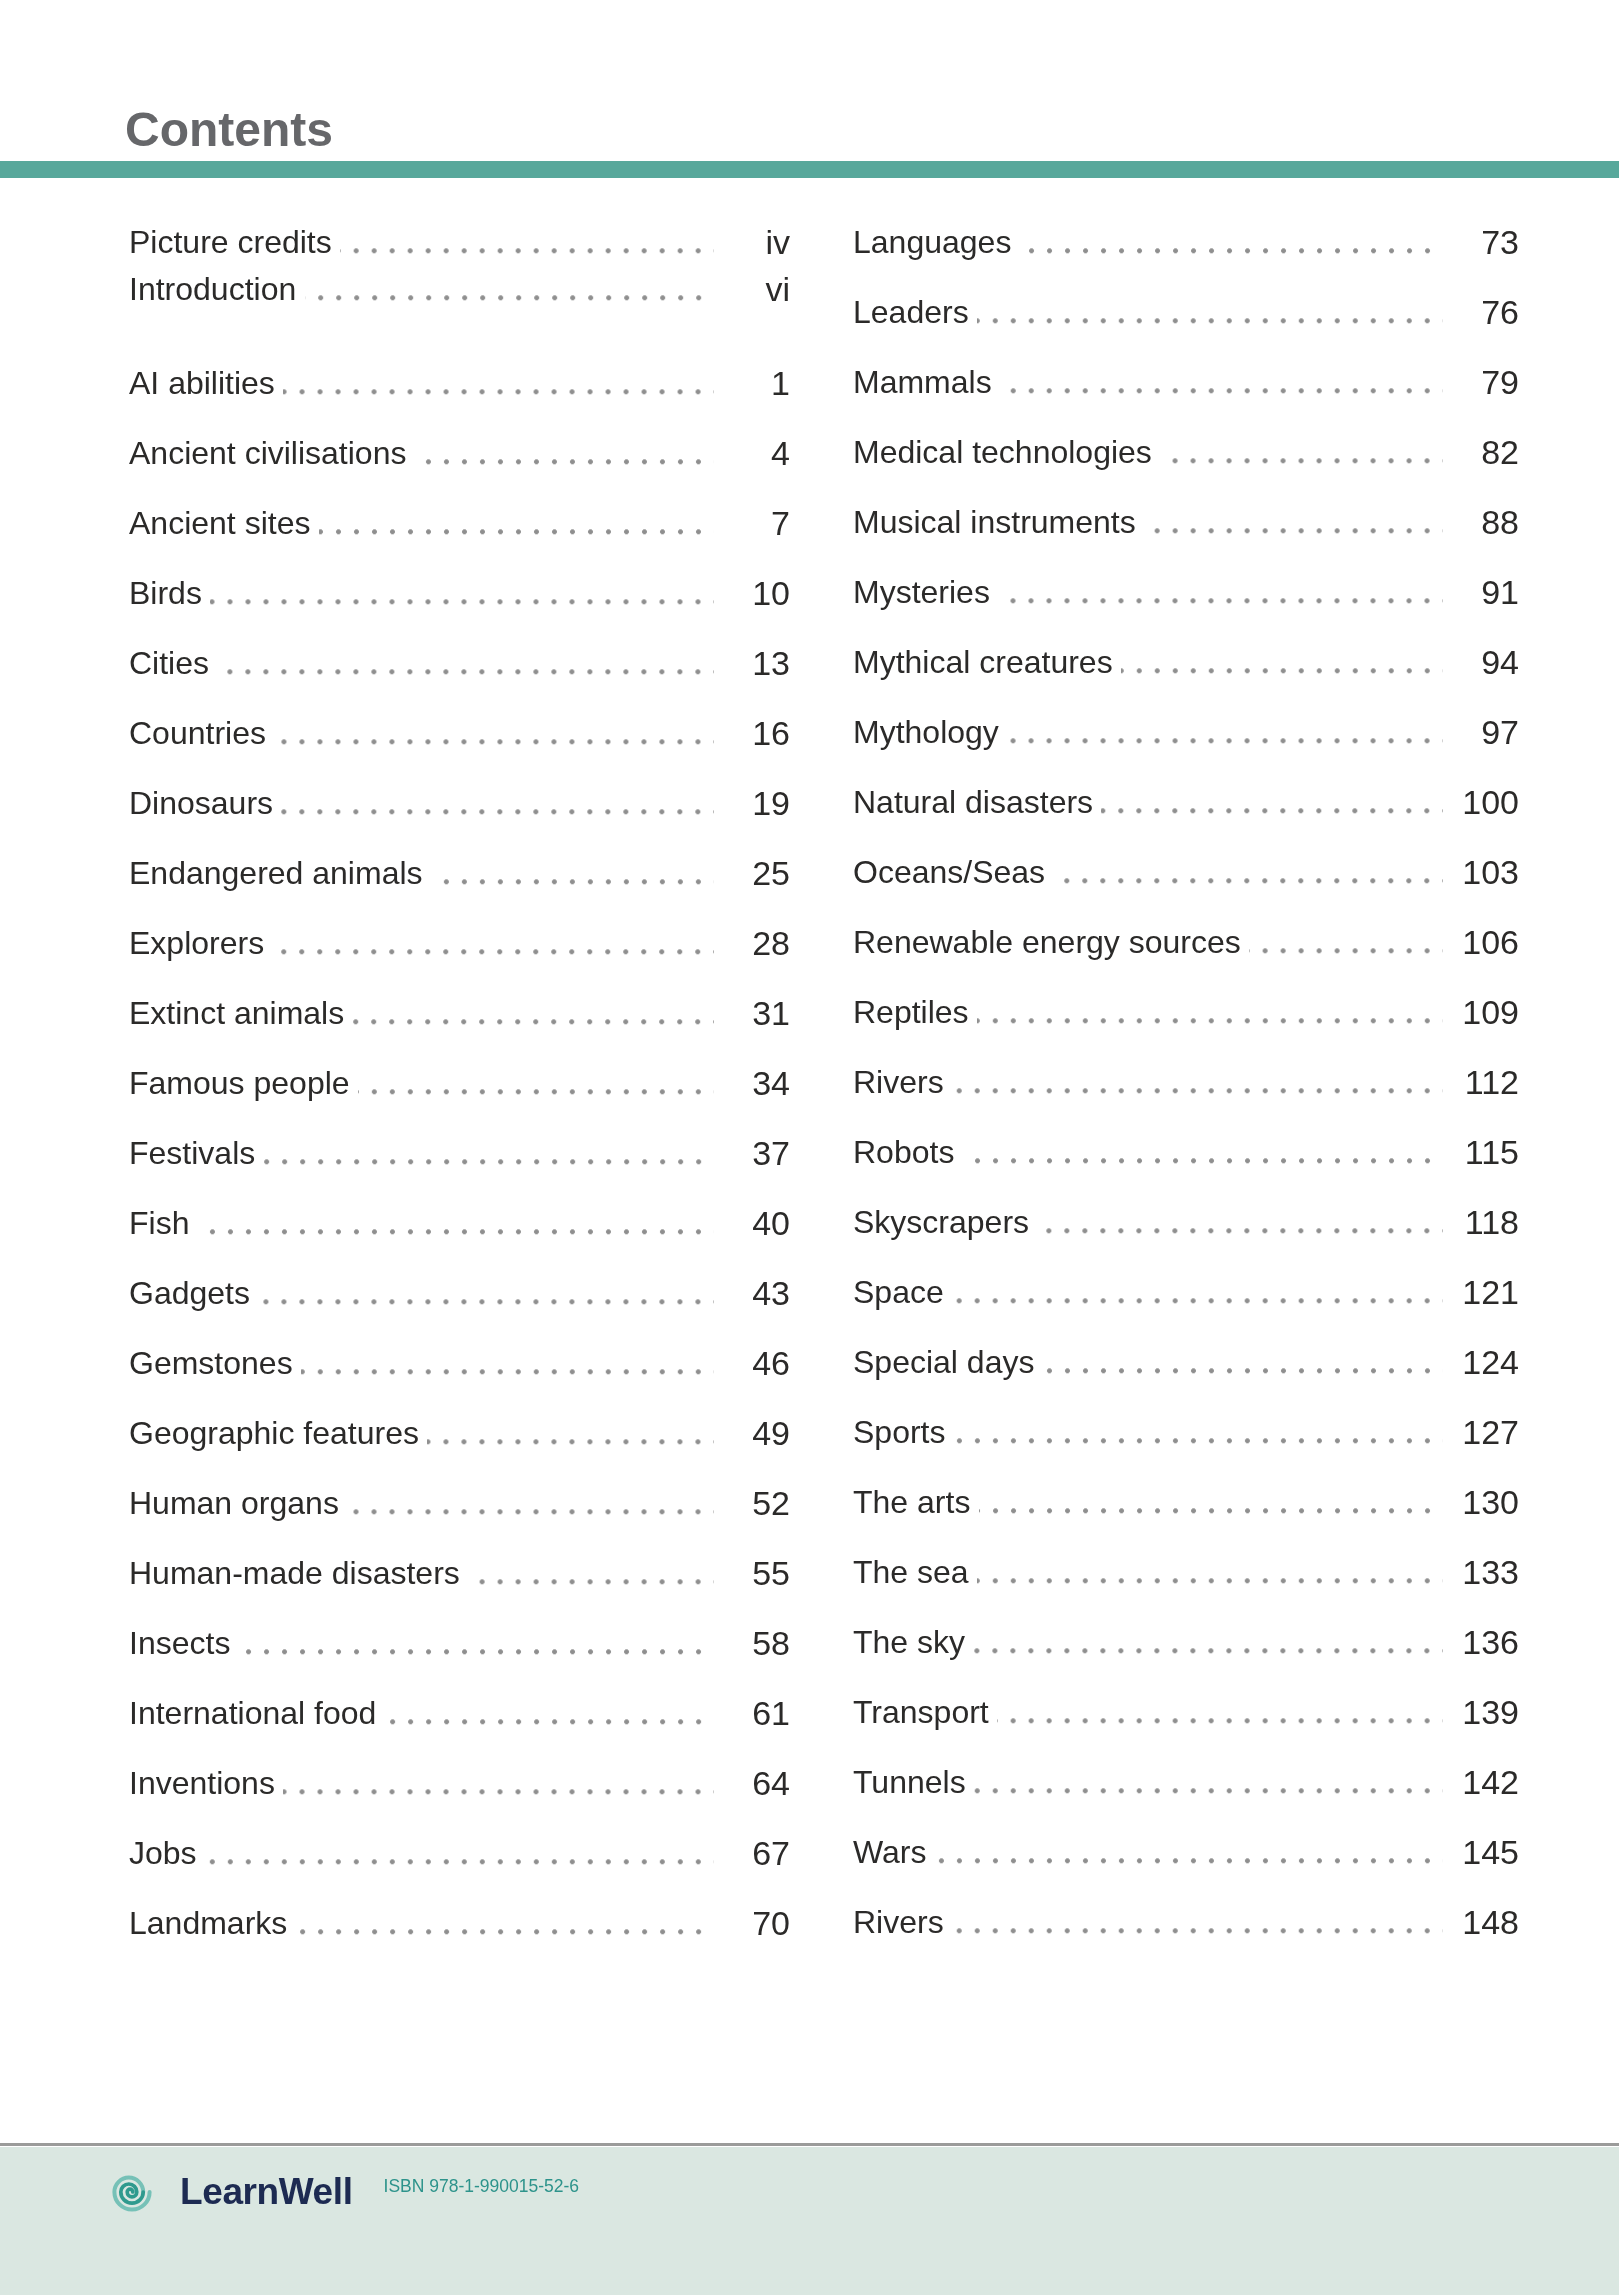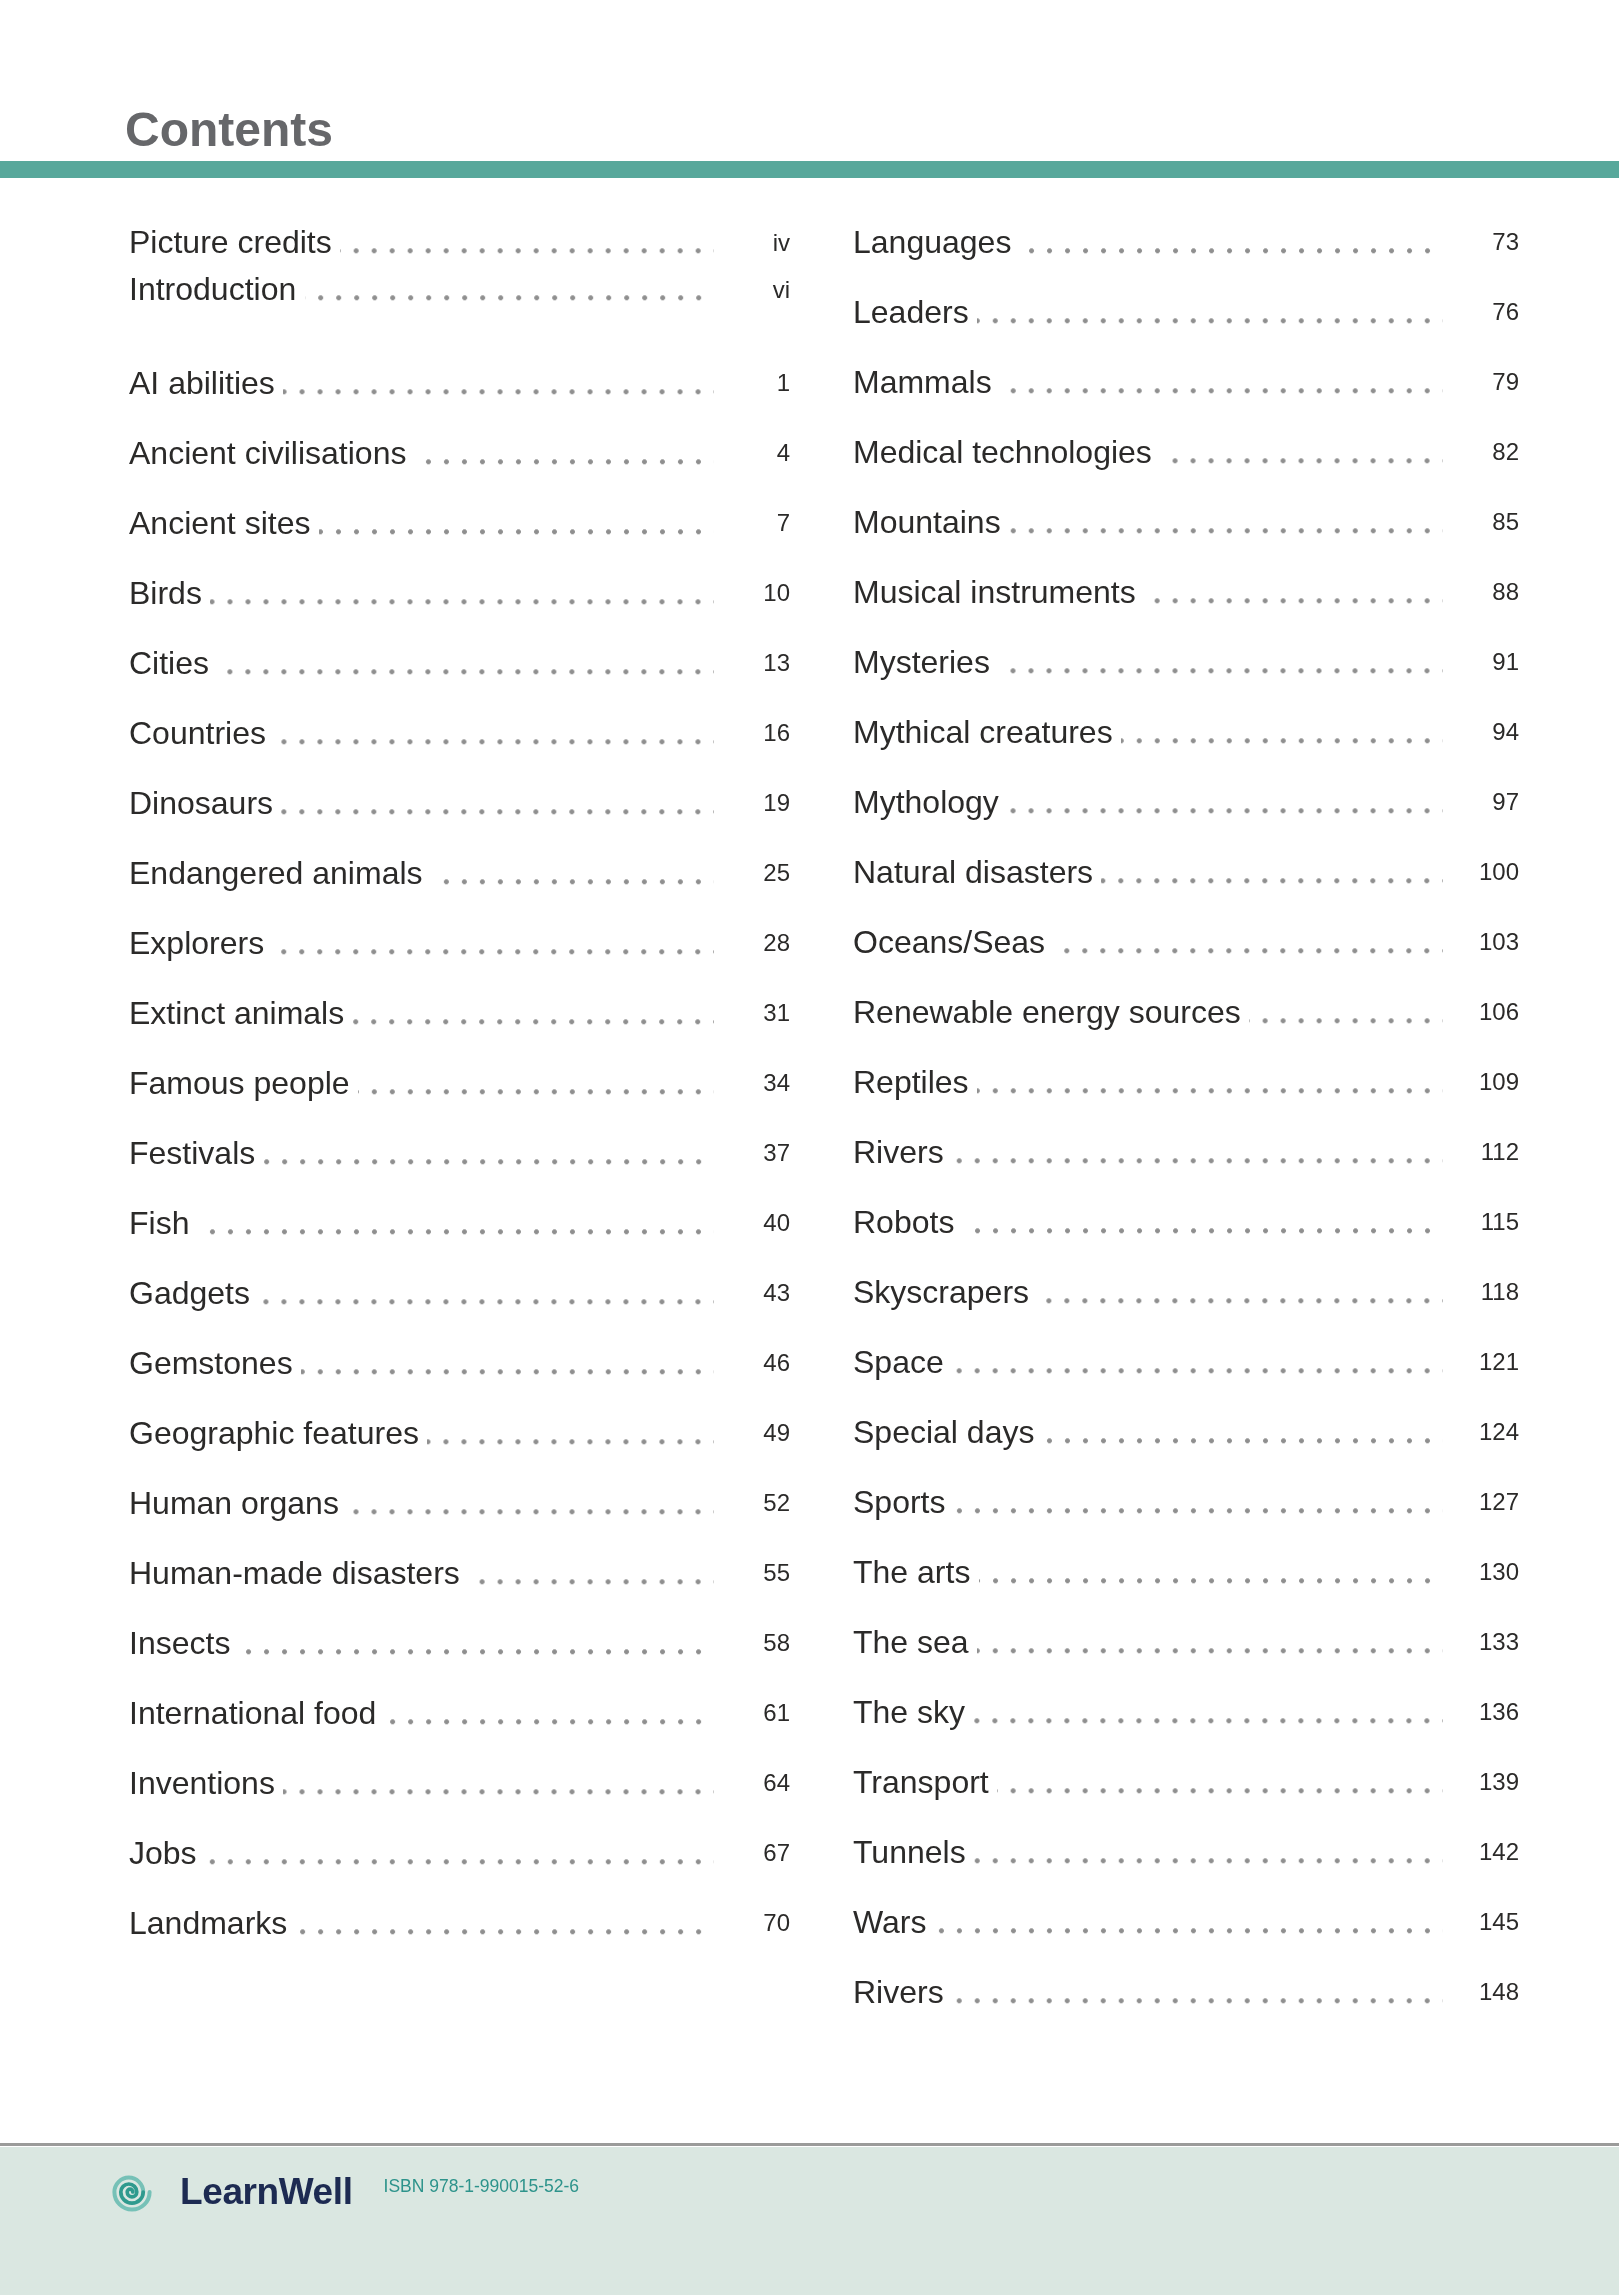--- a/index.html
+++ b/index.html
@@ -40,21 +40,21 @@
     flex:1;height:5px;
     background-image:radial-gradient(circle at 2.5px 2.5px,#8f8f8f 2.2px,rgba(0,0,0,0) 2.4px);
     background-size:18px 5px;
     background-repeat:repeat-x;
     background-position:right bottom;
     transform:translateY(8.3px);
     margin-right:13.3px;
   }
   .pg{
     flex:none;width:63px;text-align:right;
-    font-size:24px;color:#2b2a29;
+    font-size:34px;color:#2b2a29;
   }
   
   .footer-rule{
     position:absolute;left:0;top:2143px;width:100%;height:3.3px;
     background:#9b9b9a;
   }
   .footer{
     position:absolute;left:0;top:2147px;width:100%;height:149px;
     background:#dae7e1;
   }
@@ -235,25 +235,20 @@
         </div>
         <div class="toc-row">
           <span class="lbl">Mammals</span>
           <span class="leader"></span>
           <span class="pg">79</span>
         </div>
         <div class="toc-row">
           <span class="lbl">Medical technologies</span>
           <span class="leader"></span>
           <span class="pg">82</span>
-        </div>
-        <div class="toc-row">
-          <span class="lbl">Mountains</span>
-          <span class="leader"></span>
-          <span class="pg">85</span>
         </div>
         <div class="toc-row">
           <span class="lbl">Musical instruments</span>
           <span class="leader"></span>
           <span class="pg">88</span>
         </div>
         <div class="toc-row">
           <span class="lbl">Mysteries</span>
           <span class="leader"></span>
           <span class="pg">91</span>

